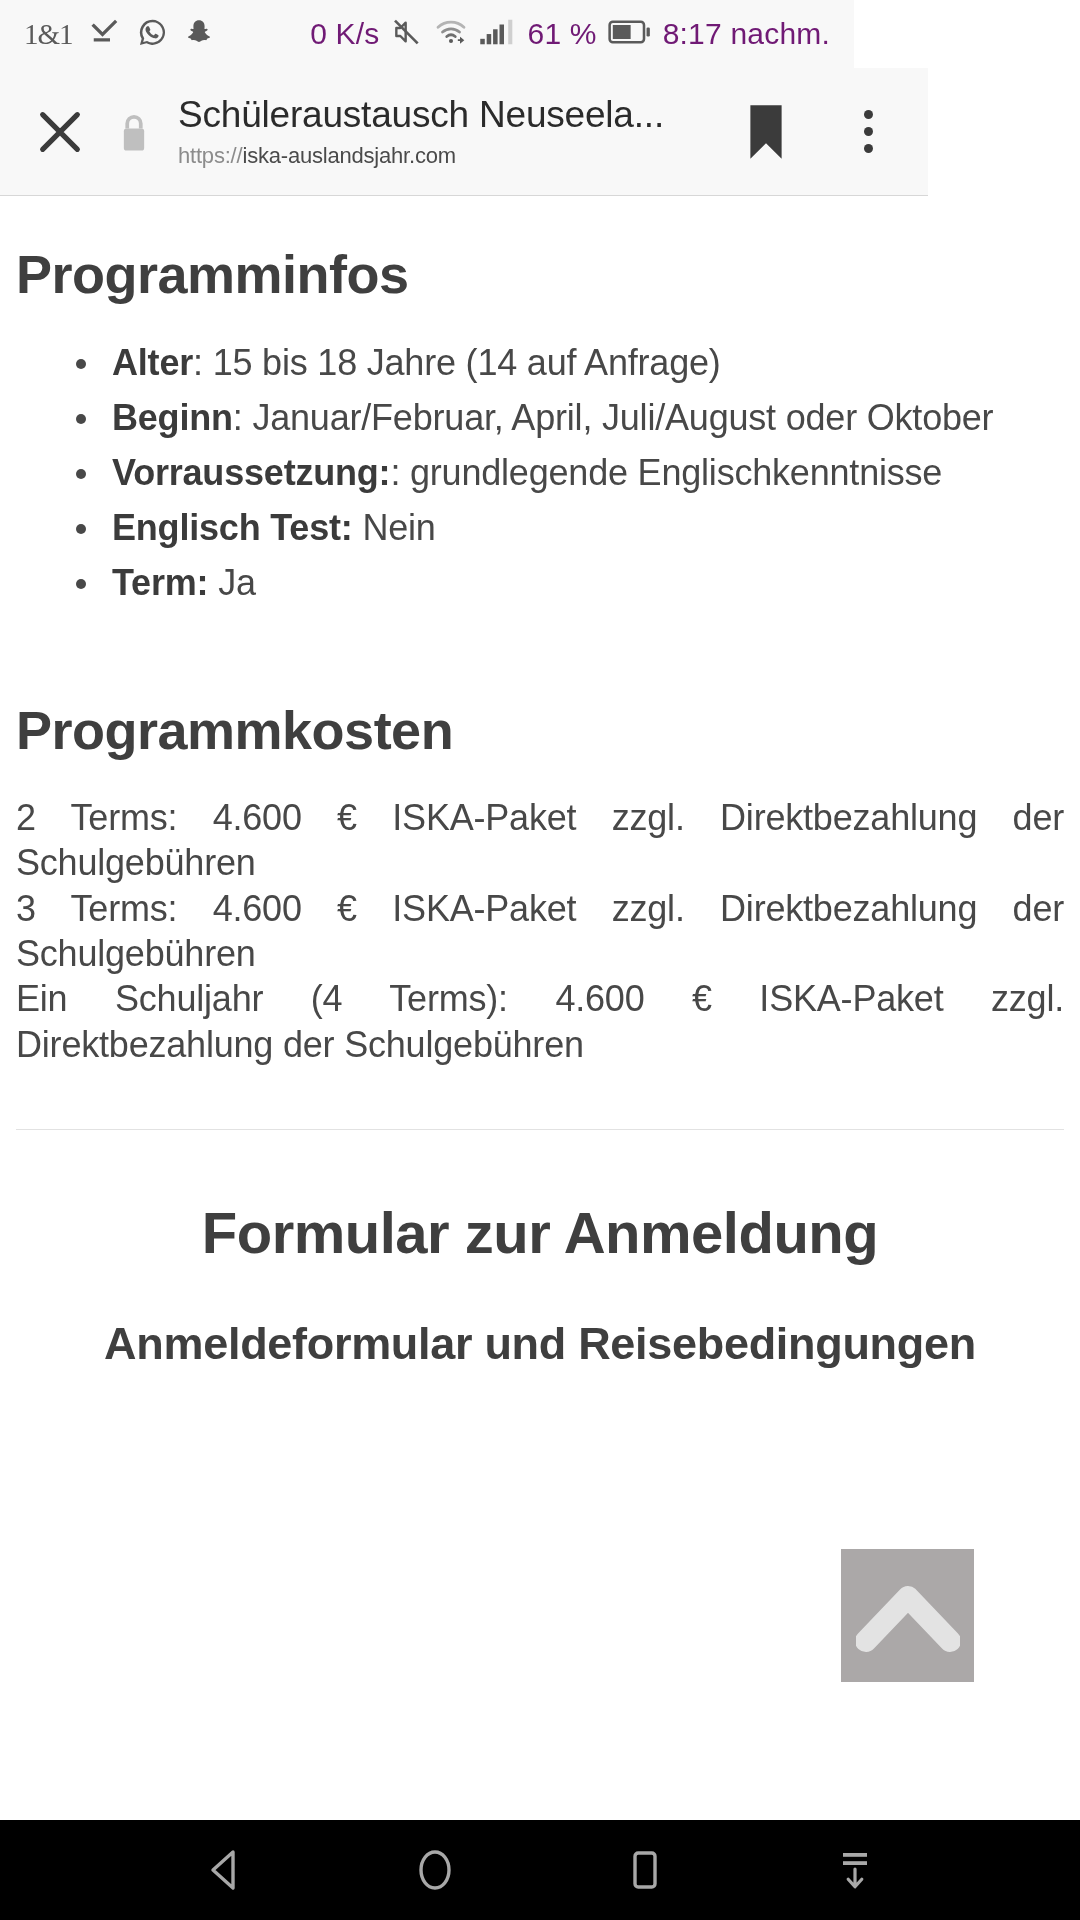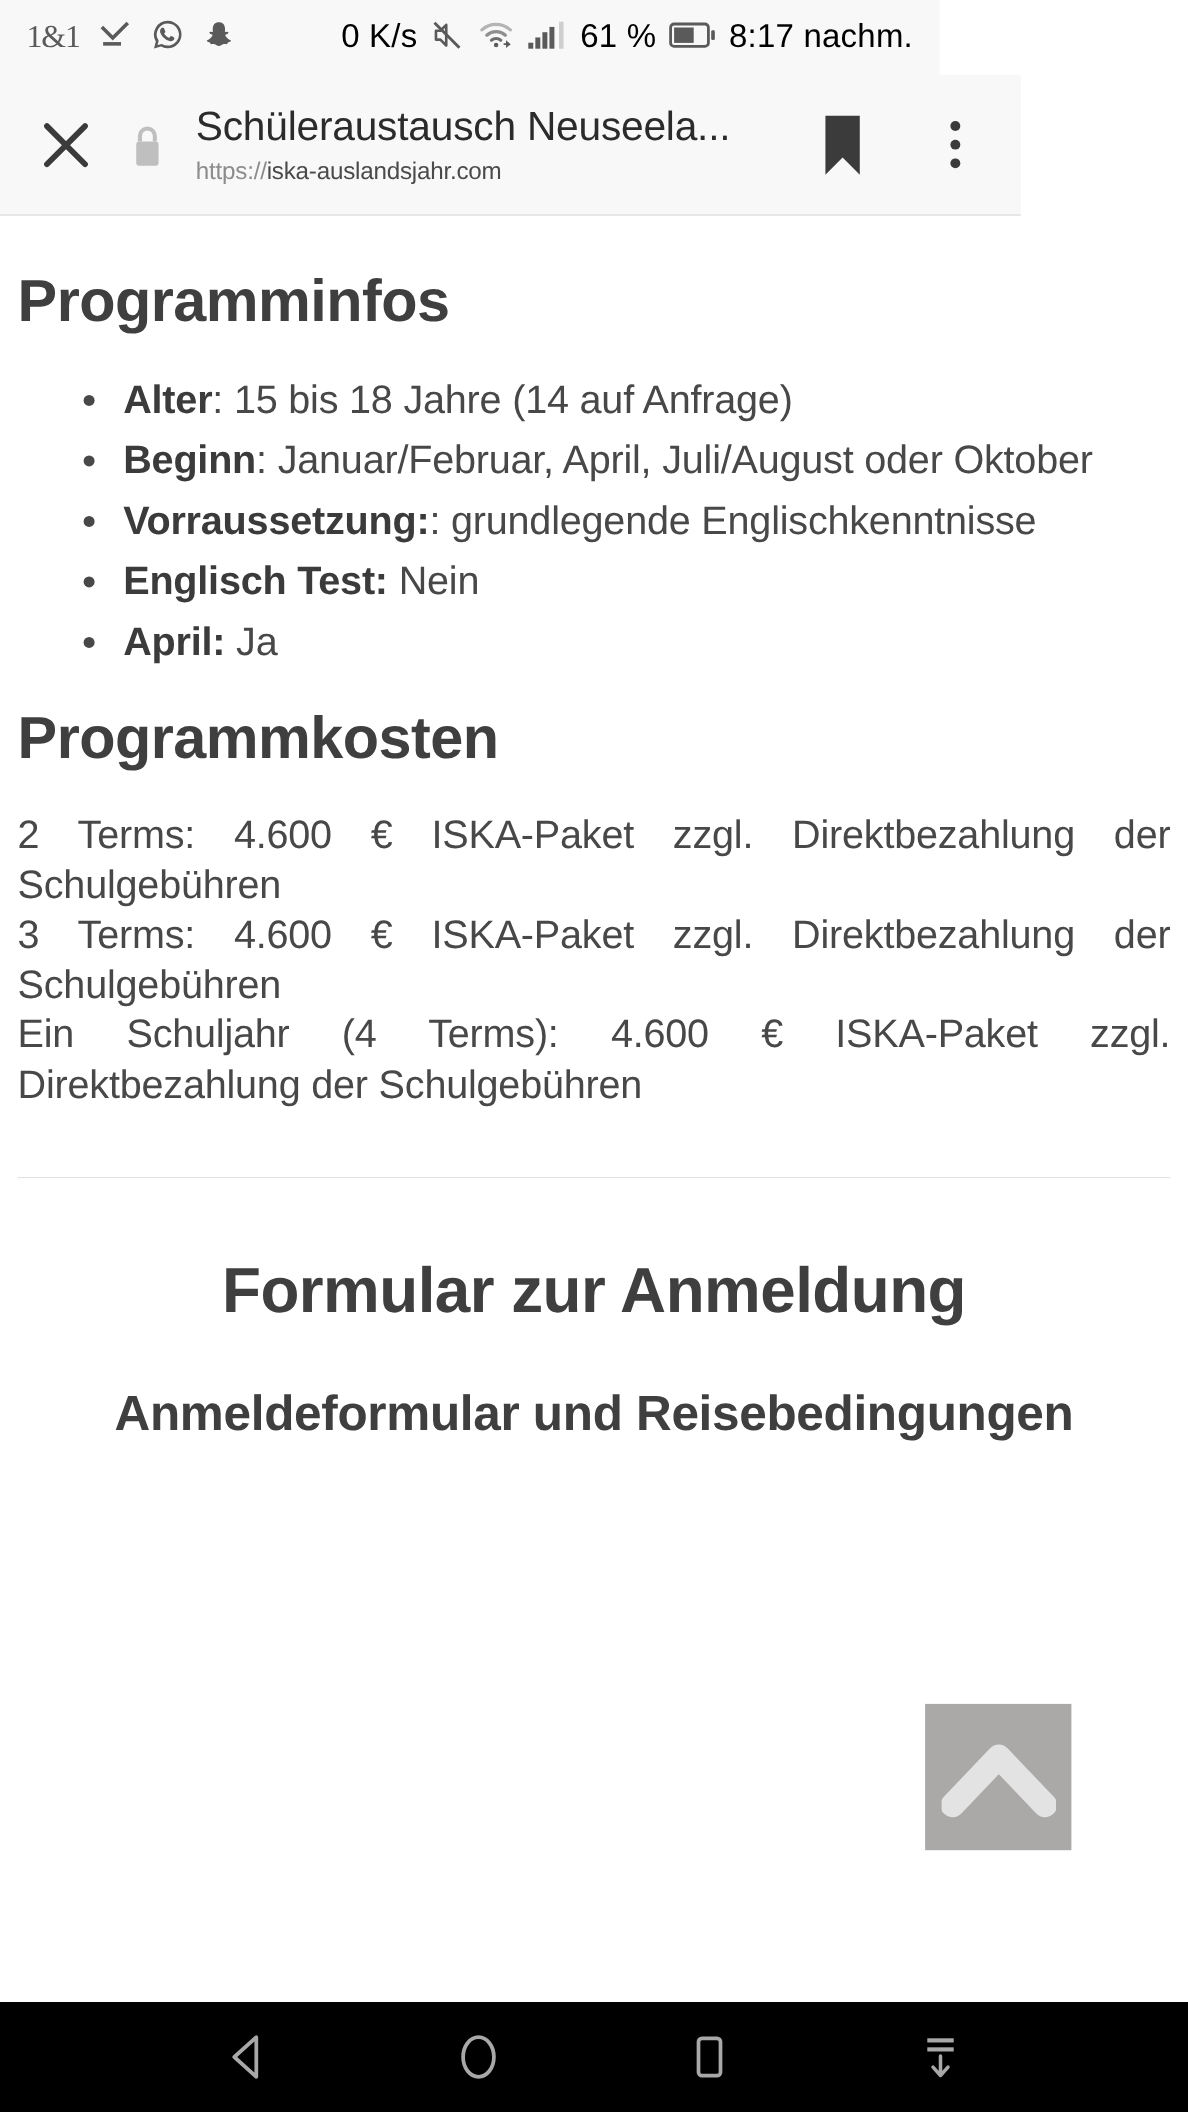--- a/index.html
+++ b/index.html
@@ -34,21 +34,21 @@
     align-items: center;
     gap: 17px;
   }
   .status-right {
     display: flex;
     align-items: center;
     gap: 11px;
   }
   .status-text {
     font-size: 30px;
-    color: #000000;
+    color: #701a75;
     letter-spacing: 0.2px;
     white-space: nowrap;
   }
   .oneandone {
     font-size: 29px;
     letter-spacing: -1px;
     color: #5a5a5a;
     font-family: "Liberation Serif", serif;
   }
   .sicon { display: block; }
@@ -347,24 +347,24 @@
 
 <div class="content">
 
   <h2 class="sec-title">Programminfos</h2>
 
   <ul class="infos">
     <li><b>Alter</b><span>: </span><span>15 bis 18 Jahre (14 auf Anfrage)</span></li>
     <li><b>Beginn</b><span>: </span><span>Januar/Februar, April, Juli/August oder Oktober</span></li>
     <li><b>Vorraussetzung:</b><span>: </span><span>grundlegende Englischkenntnisse</span></li>
     <li><b>Englisch Test:</b><span> </span><span>Nein</span></li>
-    <li><b>April:</b><span> </span><span>Ja</span></li>
+    <li><b>Term:</b><span> </span><span>Ja</span></li>
   </ul>
 
-  <h2 class="sec-title" style="margin-top:37px">Programmkosten</h2>
+  <h2 class="sec-title" style="margin-top:96px">Programmkosten</h2>
 
   <div class="costs">
     <p class="cost-line">2 Terms: 4.600 € ISKA-Paket zzgl. Direktbezahlung der Schulgebühren</p>
     <p class="cost-line">3 Terms: 4.600 € ISKA-Paket zzgl. Direktbezahlung der Schulgebühren</p>
     <p class="cost-line">Ein Schuljahr (4 Terms): 4.600 € ISKA-Paket zzgl. Direktbezahlung der Schulgebühren</p>
   </div>
 
   <div class="divider"></div>
 
   <h1 class="form-title">Formular zur Anmeldung</h1>

